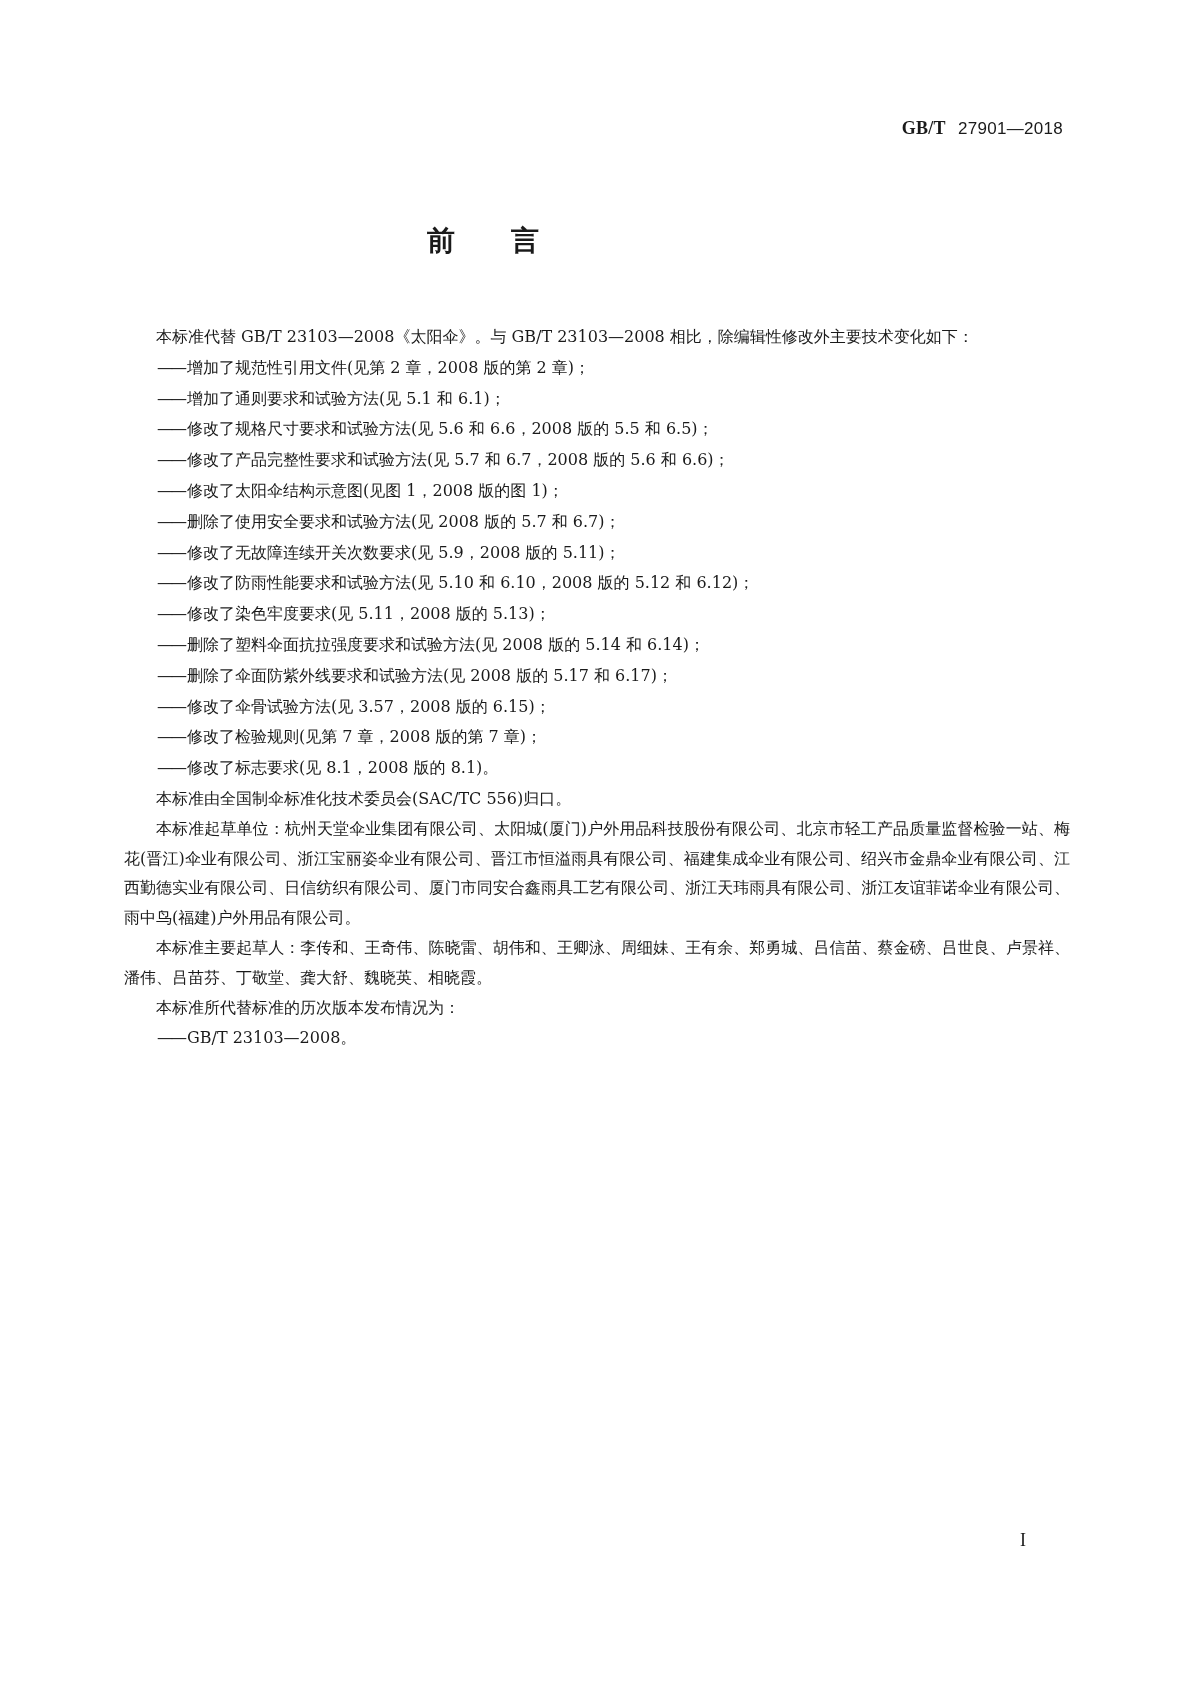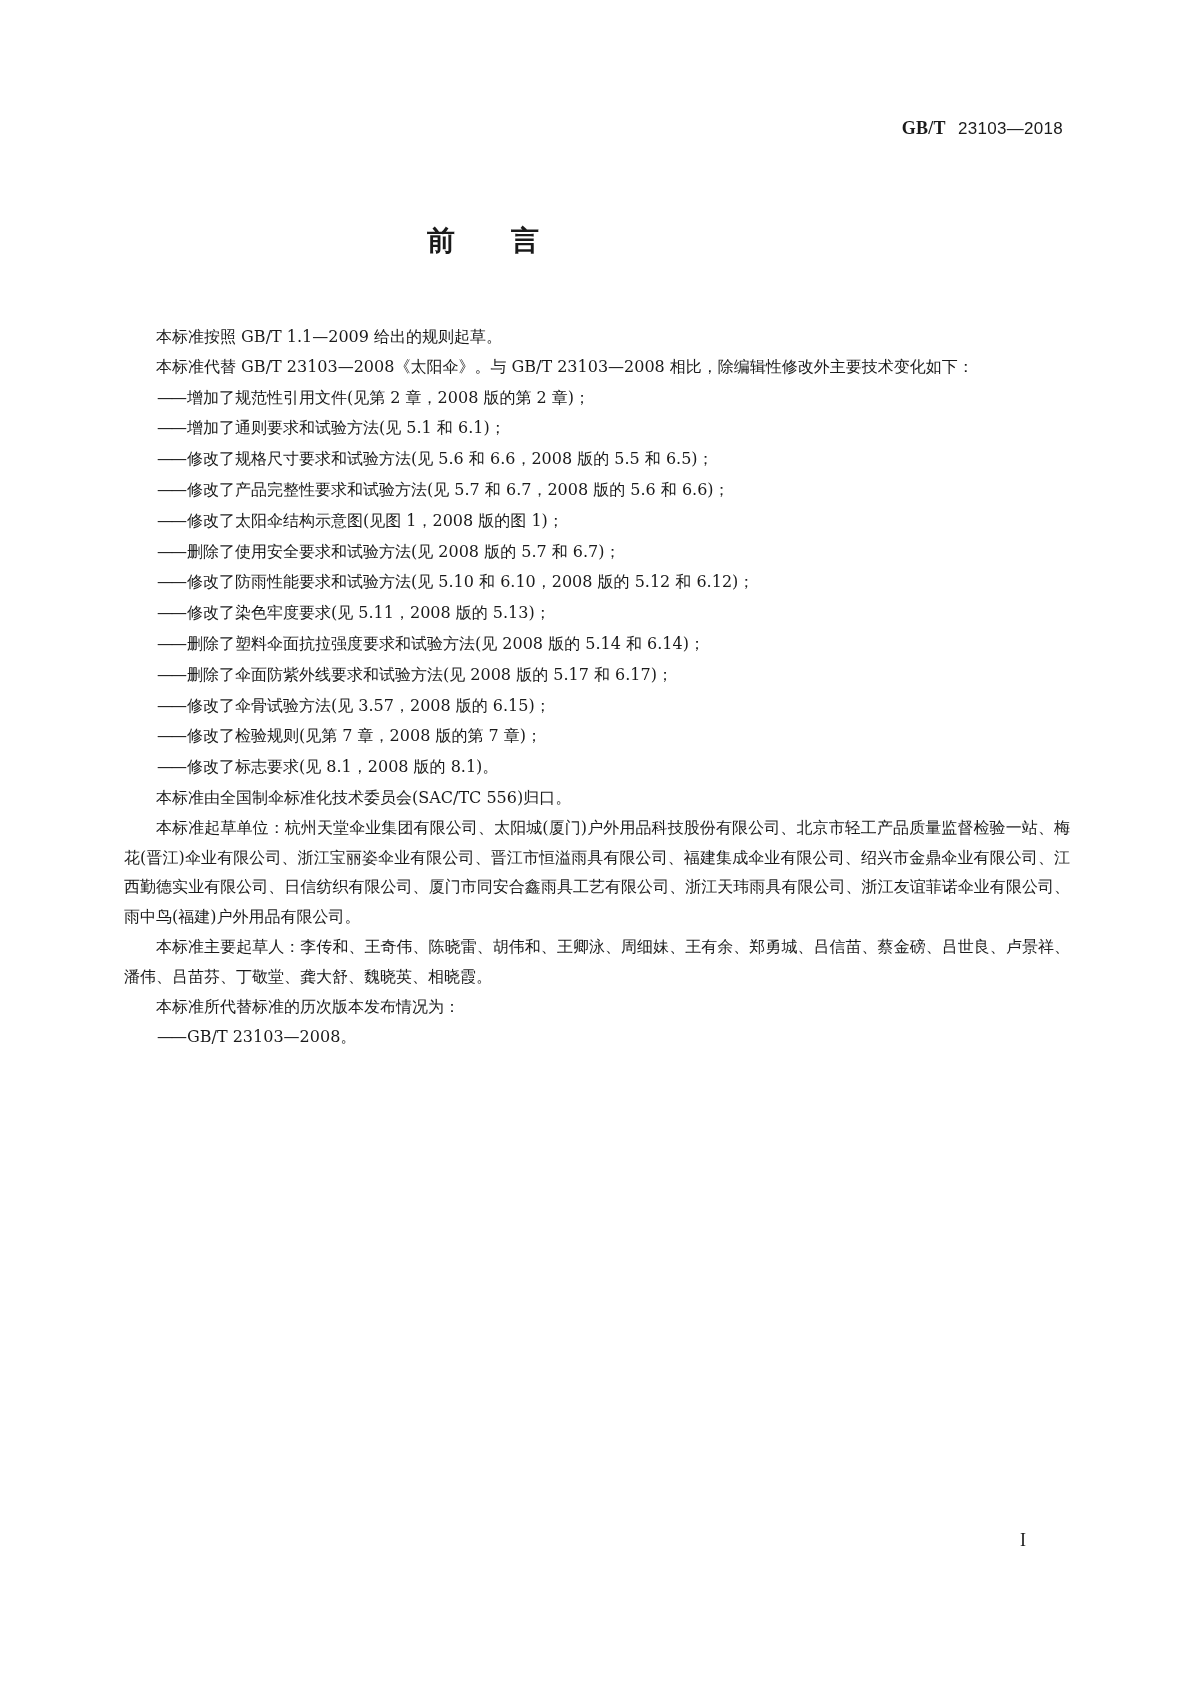--- a/index.html
+++ b/index.html
@@ -72,36 +72,36 @@
       top: 1530px;
       left: 1020px;
       font-size: 18px;
       font-family: "Liberation Serif", "DejaVu Serif", serif;
     }
   </style>
 </head>
 <body>
 
 <div class="std-number">
-  <span class="prefix">GB/T</span><span>23103—2018</span>
+  <span class="prefix">GB/T</span><span>27901—2018</span>
 </div>
 
 <div class="title">前言</div>
 
 <div class="content">
-  <p class="para">本标准按照 GB/T 1.1—2009 给出的规则起草。</p>
   <p class="para">本标准代替 GB/T 23103—2008《太阳伞》。与 GB/T 23103—2008 相比，除编辑性修改外主要技术变化如下：</p>
 
   <div>
     <p class="item"><span class="dash">——</span><span>增加了规范性引用文件(见第 2 章，2008 版的第 2 章)；</span></p>
     <p class="item"><span class="dash">——</span><span>增加了通则要求和试验方法(见 5.1 和 6.1)；</span></p>
     <p class="item"><span class="dash">——</span><span>修改了规格尺寸要求和试验方法(见 5.6 和 6.6，2008 版的 5.5 和 6.5)；</span></p>
     <p class="item"><span class="dash">——</span><span>修改了产品完整性要求和试验方法(见 5.7 和 6.7，2008 版的 5.6 和 6.6)；</span></p>
     <p class="item"><span class="dash">——</span><span>修改了太阳伞结构示意图(见图 1，2008 版的图 1)；</span></p>
     <p class="item"><span class="dash">——</span><span>删除了使用安全要求和试验方法(见 2008 版的 5.7 和 6.7)；</span></p>
+    <p class="item"><span class="dash">——</span><span>修改了无故障连续开关次数要求(见 5.9，2008 版的 5.11)；</span></p>
     <p class="item"><span class="dash">——</span><span>修改了防雨性能要求和试验方法(见 5.10 和 6.10，2008 版的 5.12 和 6.12)；</span></p>
     <p class="item"><span class="dash">——</span><span>修改了染色牢度要求(见 5.11，2008 版的 5.13)；</span></p>
     <p class="item"><span class="dash">——</span><span>删除了塑料伞面抗拉强度要求和试验方法(见 2008 版的 5.14 和 6.14)；</span></p>
     <p class="item"><span class="dash">——</span><span>删除了伞面防紫外线要求和试验方法(见 2008 版的 5.17 和 6.17)；</span></p>
     <p class="item"><span class="dash">——</span><span>修改了伞骨试验方法(见 3.57，2008 版的 6.15)；</span></p>
     <p class="item"><span class="dash">——</span><span>修改了检验规则(见第 7 章，2008 版的第 7 章)；</span></p>
     <p class="item"><span class="dash">——</span><span>修改了标志要求(见 8.1，2008 版的 8.1)。</span></p>
   </div>
 
   <p class="para">本标准由全国制伞标准化技术委员会(SAC/TC 556)归口。</p>

